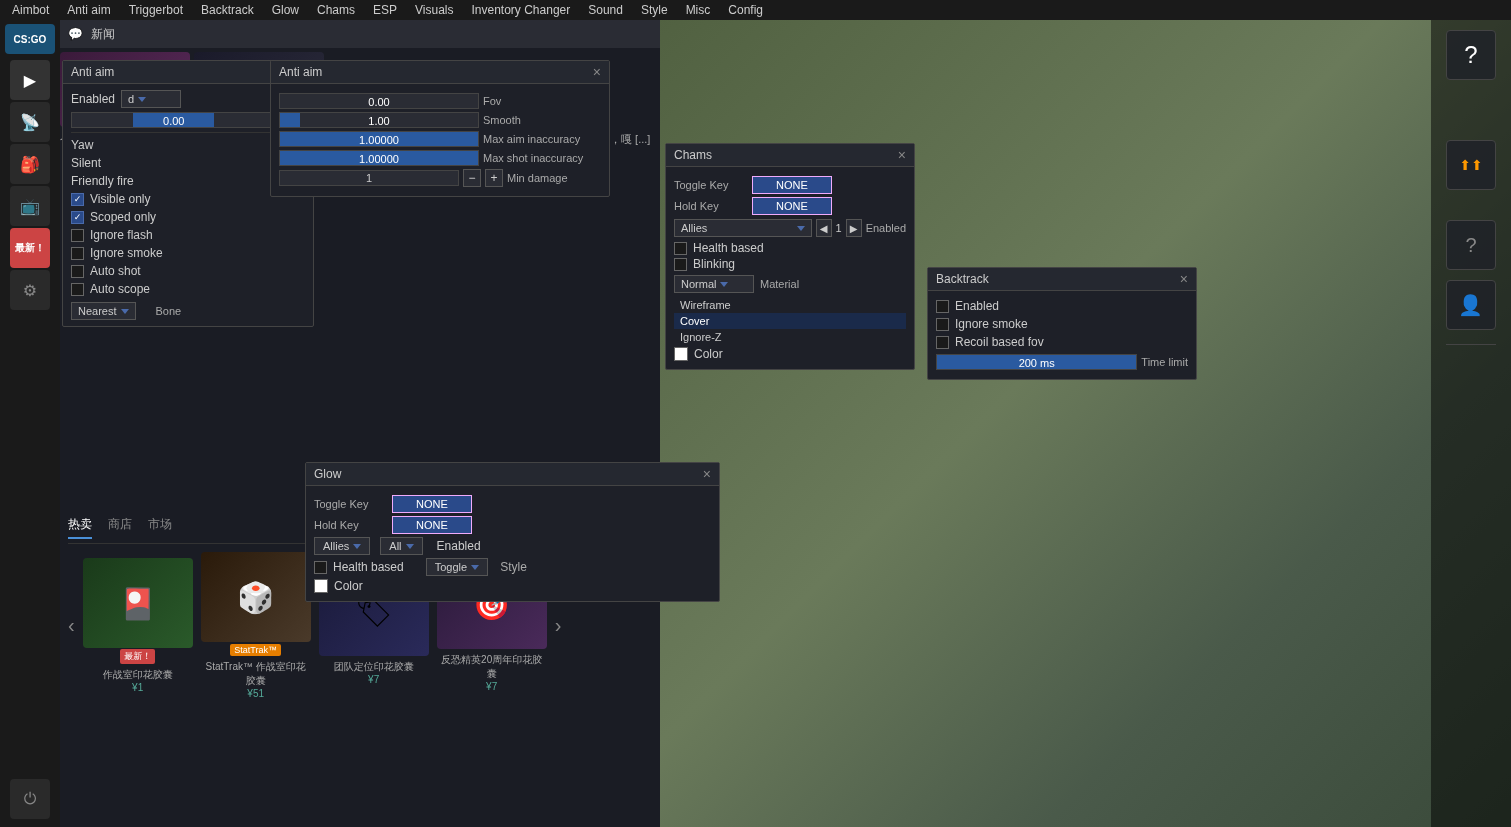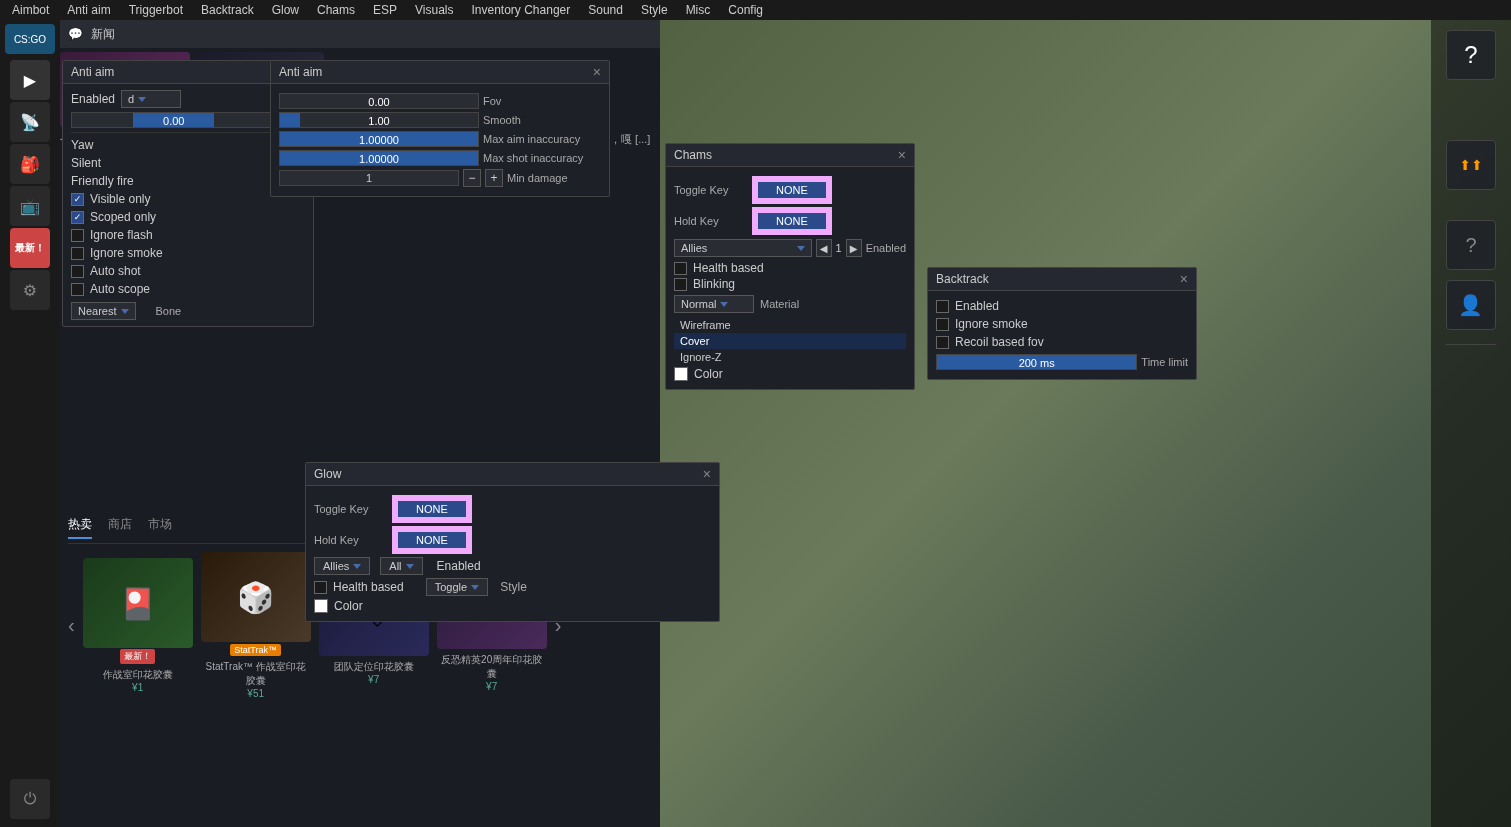--- a/index.html
+++ b/index.html
@@ -61,21 +61,21 @@
     .steam-logo {
       width: 50px;
       height: 30px;
       background: #1a5276;
       border-radius: 4px;
       display: flex;
       align-items: center;
       justify-content: center;
       color: #fff;
       font-size: 10px;
-      font-weight: normal;
+      font-weight: bold;
       margin-bottom: 4px;
     }
     .sidebar-btn {
       width: 40px;
       height: 40px;
       border-radius: 4px;
       background: #2a2a2a;
       display: flex;
       align-items: center;
       justify-content: center;
@@ -379,21 +379,21 @@
     
     .key-row {
       display: flex;
       align-items: center;
       gap: 8px;
       margin: 3px 0;
     }
     .key-label { font-size: 11px; color: #aaa; min-width: 70px; }
     .key-btn {
       background: #2a4a8a;
-      border: 6px solid #f0abfc;
+      border: 1px solid #f0abfc;
       color: #fff;
       padding: 2px 12px;
       font-size: 11px;
       cursor: pointer;
       min-width: 80px;
       text-align: center;
     }
 
     
     .chams-nav {

